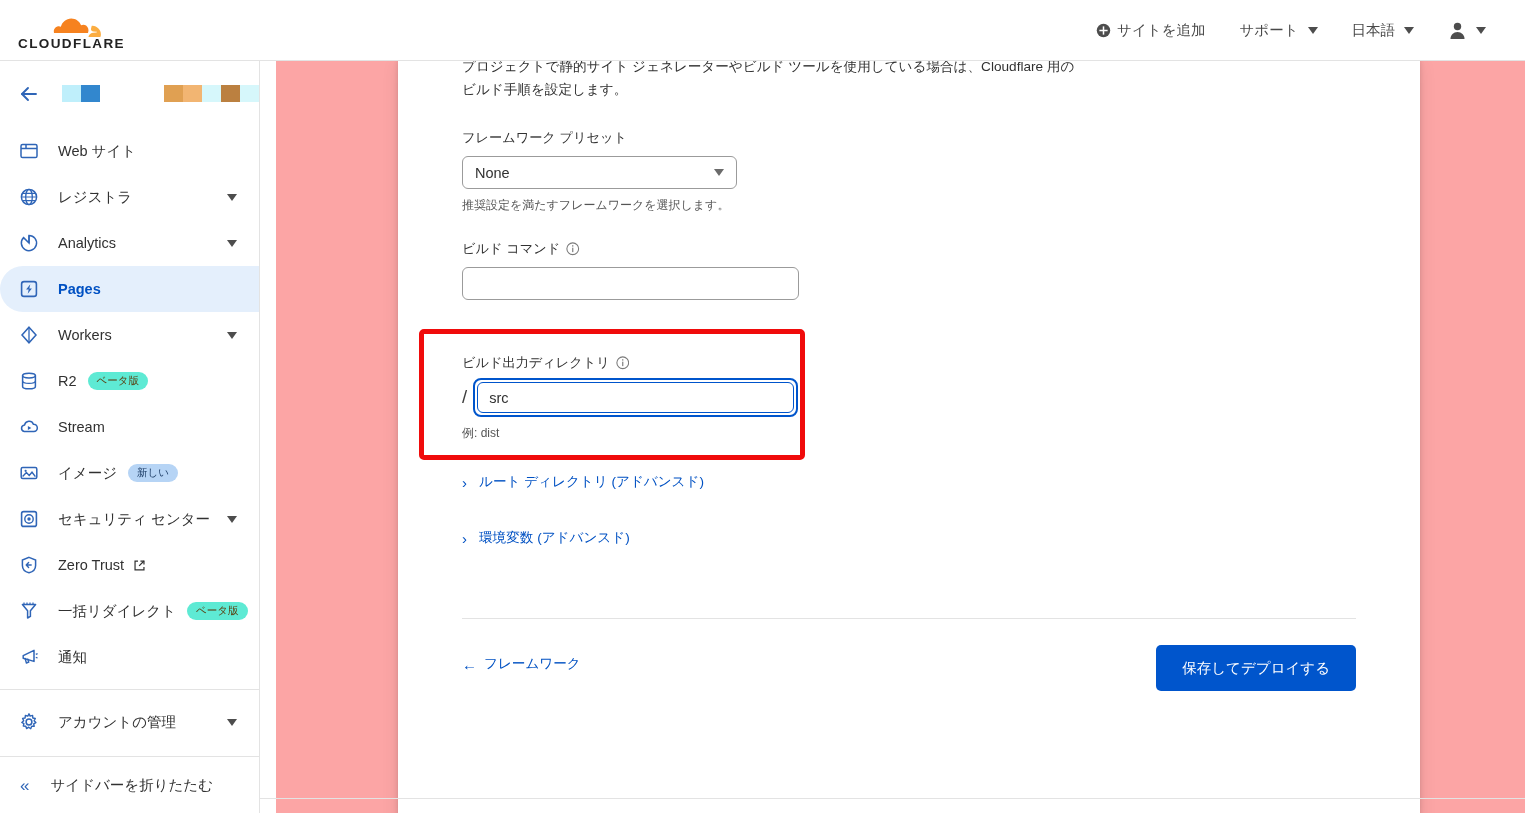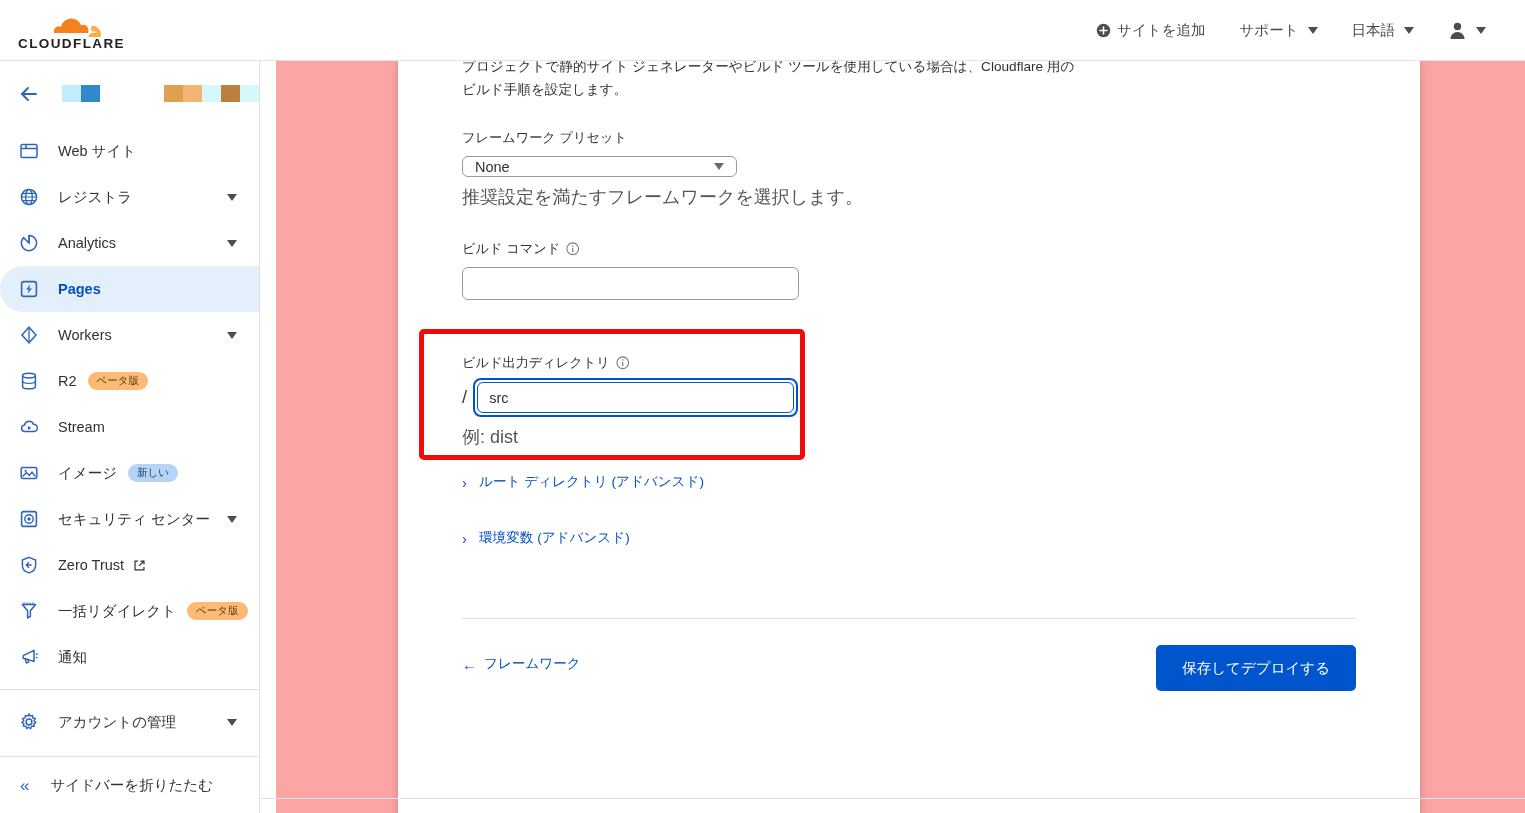--- a/index.html
+++ b/index.html
@@ -68,21 +68,21 @@
     width: 22px; height: 22px; flex: 0 0 auto; margin-right: 18px;
     display: flex; align-items: center; justify-content: center; color: #2f65b7;
   }
   .nav-ico svg { display: block; }
   .nav-label { white-space: nowrap; }
   .ext-ico { width: 13px; height: 13px; margin-left: 9px; color: #313131; }
   .badge {
     display: inline-block; margin-left: 11px; padding: 2px 9px 3px;
     border-radius: 10px; font-size: 10.5px; line-height: 1.25; white-space: nowrap;
   }
-  .badge.beta { background: #fdba74; color: #5b4214; }
+  .badge.beta { background: #5eead4; color: #5b4214; }
   .badge.new  { background: #b6d4f5; color: #1c3c66; }
   .nav-caret {
     position: absolute; right: 22px; width: 0; height: 0;
     border-left: 5.5px solid transparent; border-right: 5.5px solid transparent;
     border-top: 7px solid #4d4d4d;
   }
   .nav-sep { height: 1px; background: #e3e3e3; margin: 9px 0; }
   .collapse-row {
     position: absolute; left: 0; bottom: 0; width: 259px; height: 57px;
     display: flex; align-items: center; padding-left: 20px;
@@ -105,26 +105,26 @@
 
   .intro {
     position: absolute; left: 64px; top: -2px; width: 625px;
     font-size: 13.6px; line-height: 1.72; color: #313131;
   }
 
   .field-label {
     font-size: 13.2px; color: #313131; display: flex; align-items: center; gap: 6px;
   }
   .info-ico { width: 13.5px; height: 13.5px; color: #7a7a7a; cursor: pointer; flex:0 0 auto; }
-  .hint { font-size: 18px; color: #555; margin-top: 8px; }
+  .hint { font-size: 12px; color: #555; margin-top: 8px; }
 
   
   .grp-preset { position: absolute; left: 64px; top: 72px; }
   .select-box {
-    margin-top: 9px; width: 275px; height: 21px;
+    margin-top: 9px; width: 275px; height: 33px;
     border: 1px solid #9b9b9b; border-radius: 6px; background: #fff;
     display: flex; align-items: center; padding: 0 12px;
     font-size: 14.5px; color: #313131; cursor: pointer;
   }
   .select-val { flex: 1; }
   .select-caret {
     width: 0; height: 0; border-left: 5.5px solid transparent;
     border-right: 5.5px solid transparent; border-top: 7px solid #6b6b6b;
   }
 

